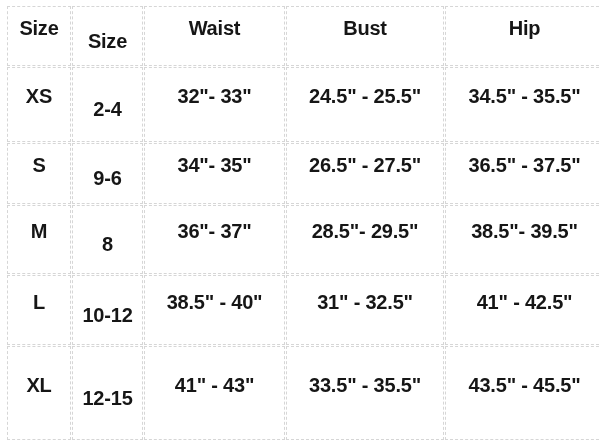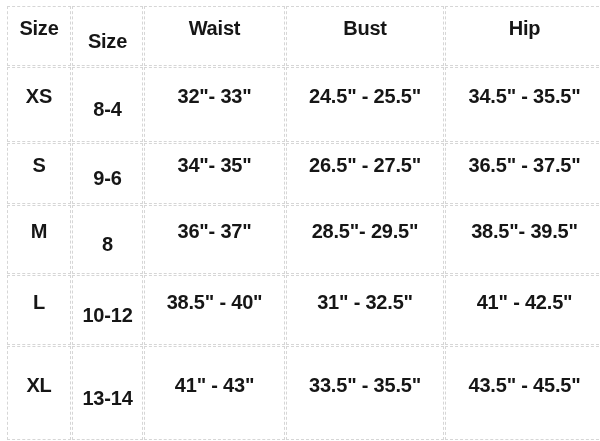--- a/index.html
+++ b/index.html
@@ -69,21 +69,21 @@
       <tr class="r-header">
         <th><span class="cell-inner">Size</span></th>
         <th><span class="cell-inner low">Size</span></th>
         <th><span class="cell-inner">Waist</span></th>
         <th><span class="cell-inner">Bust</span></th>
         <th><span class="cell-inner">Hip</span></th>
       </tr>
 
       <tr class="r-xs">
         <td><span class="cell-inner">XS</span></td>
-        <td><span class="cell-inner low">8-4</span></td>
+        <td><span class="cell-inner low">2-4</span></td>
         <td><span class="cell-inner">32"- 33"</span></td>
         <td><span class="cell-inner">24.5" - 25.5"</span></td>
         <td><span class="cell-inner">34.5" - 35.5"</span></td>
       </tr>
 
       <tr class="r-s">
         <td><span class="cell-inner">S</span></td>
         <td><span class="cell-inner low">9-6</span></td>
         <td><span class="cell-inner">34"- 35"</span></td>
         <td><span class="cell-inner">26.5" - 27.5"</span></td>
@@ -101,20 +101,20 @@
       <tr class="r-l">
         <td><span class="cell-inner">L</span></td>
         <td><span class="cell-inner low">10-12</span></td>
         <td><span class="cell-inner">38.5" - 40"</span></td>
         <td><span class="cell-inner">31" - 32.5"</span></td>
         <td><span class="cell-inner">41" - 42.5"</span></td>
       </tr>
 
       <tr class="r-xl">
         <td><span class="cell-inner">XL</span></td>
-        <td><span class="cell-inner low">13-14</span></td>
+        <td><span class="cell-inner low">12-15</span></td>
         <td><span class="cell-inner">41" - 43"</span></td>
         <td><span class="cell-inner">33.5" - 35.5"</span></td>
         <td><span class="cell-inner">43.5" - 45.5"</span></td>
       </tr>
     </tbody>
   </table>
 </div>
 
 </body></html>

